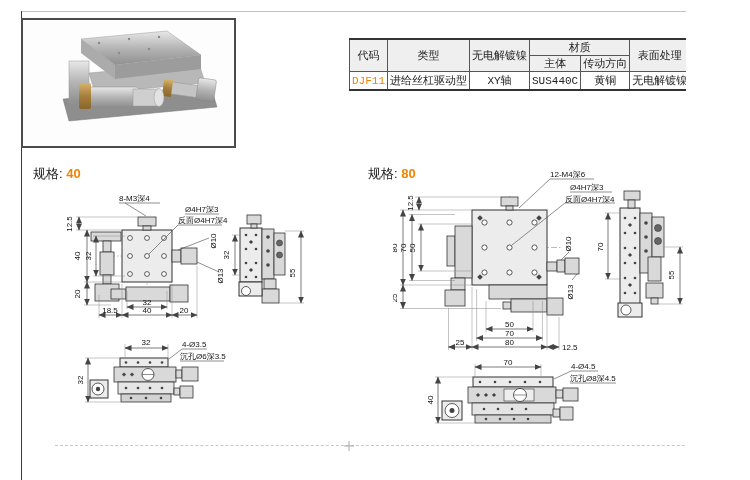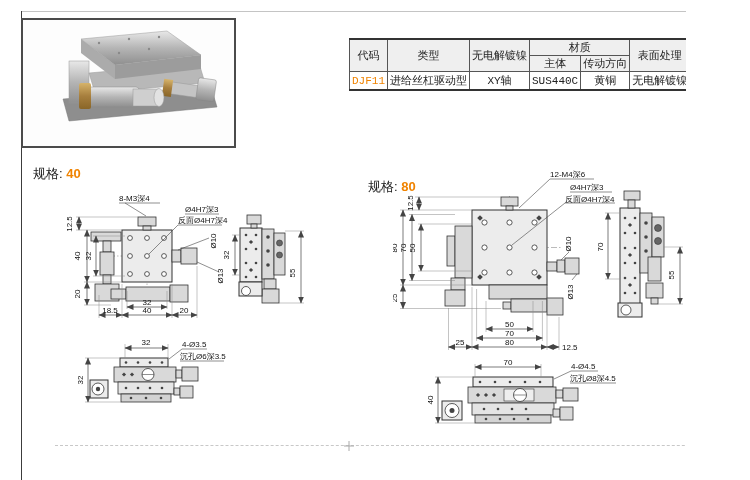--- a/index.html
+++ b/index.html
@@ -262,21 +262,21 @@
       <line class="ext" x1="45" y1="66" x2="9" y2="66"></line>
     <line class="dim" x1="12" y1="22" x2="12" y2="66" marker-start="url(#a40b)" marker-end="url(#a40b)"></line>
     <text transform="rotate(-90 7 44)" x="7" y="44" text-anchor="middle">32</text>
     <text x="106" y="11">4-Ø3.5</text>
     <line class="ldr" x1="106" y1="13" x2="131" y2="13"></line>
       <line class="ldr" x1="106" y1="13" x2="93" y2="23"></line>
     <text x="104" y="23">沉孔Ø6深3.5</text>
     <line class="ldr" x1="104" y1="25" x2="148" y2="25"></line>
   </svg>
 
-  <div class="spec-label" style="left:368px;top:178px;">
+  <div class="spec-label" style="left:368px;top:165px;">
     <span>规格:</span>
     <span class="num">80</span>
   </div>
 
   <svg class="dwg" style="left:393px;top:168px;" width="255" height="192" viewBox="0 0 255 192">
     <defs>
         <marker id="a80p" markerWidth="8" markerHeight="8" refX="6.5" refY="3" orient="auto-start-reverse" markerUnits="userSpaceOnUse">
           <path d="M0,0 L7,3 L0,6 z" fill="#444"></path>
         </marker>
       </defs>

